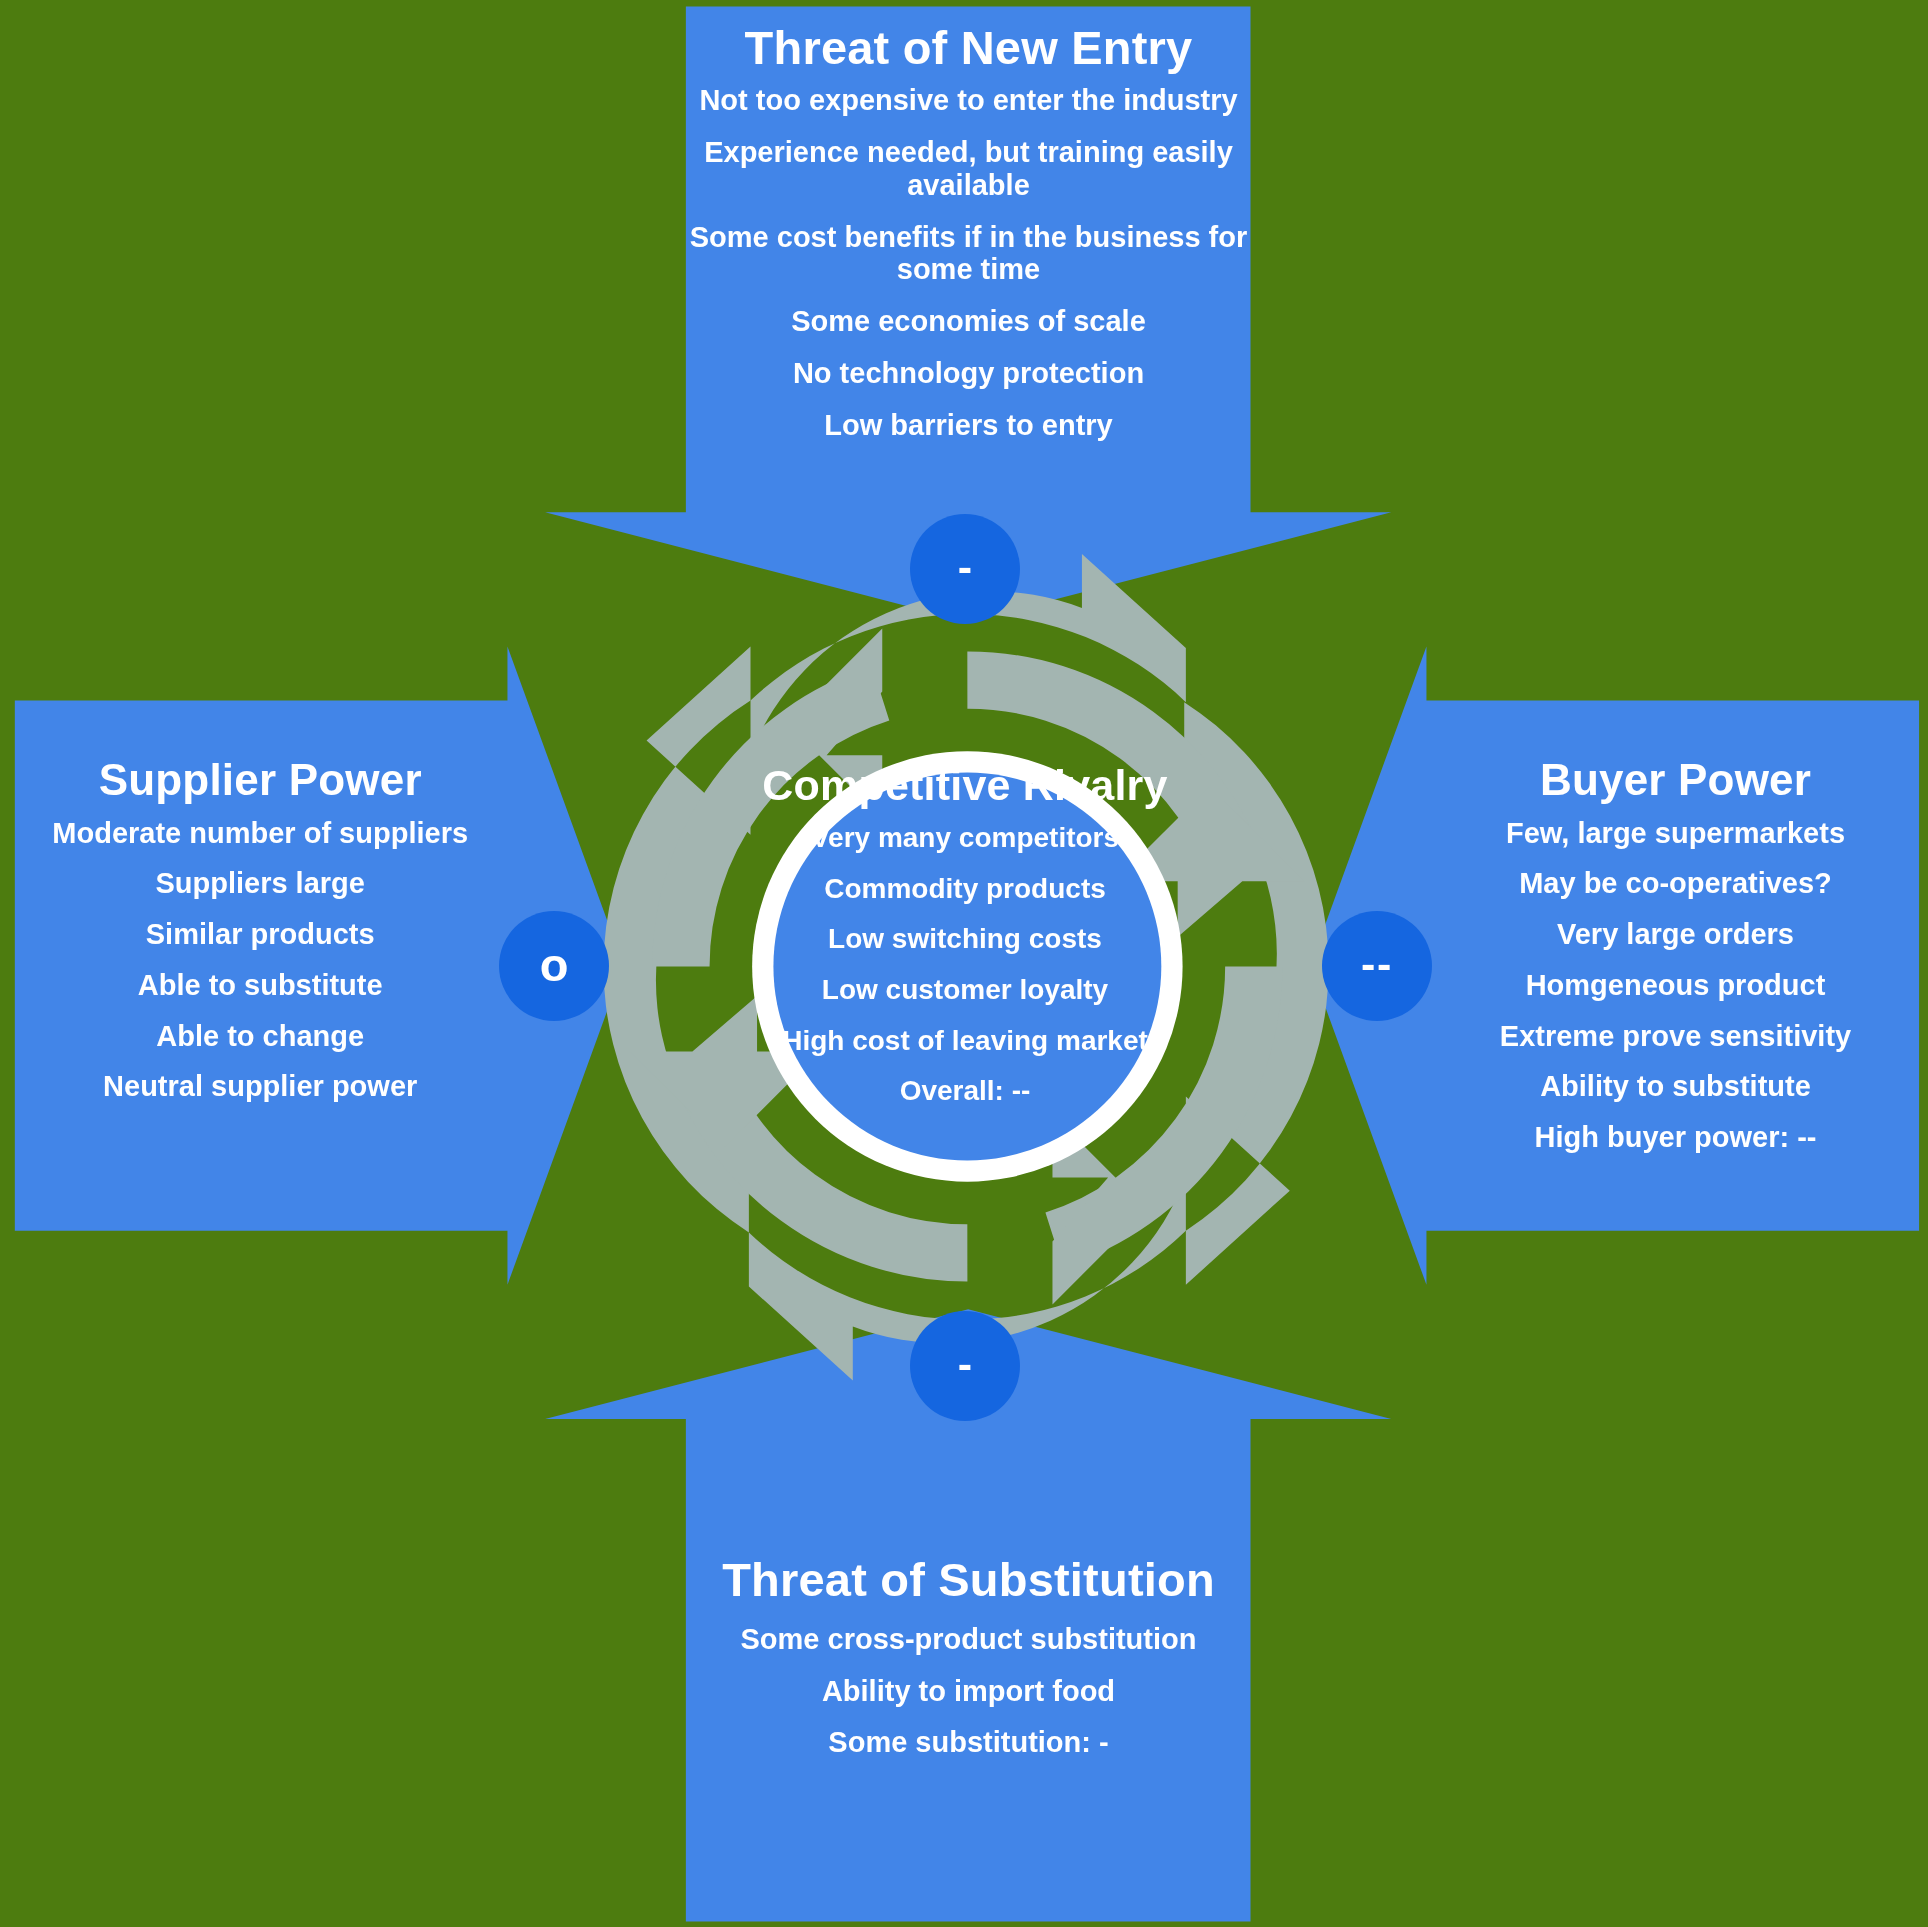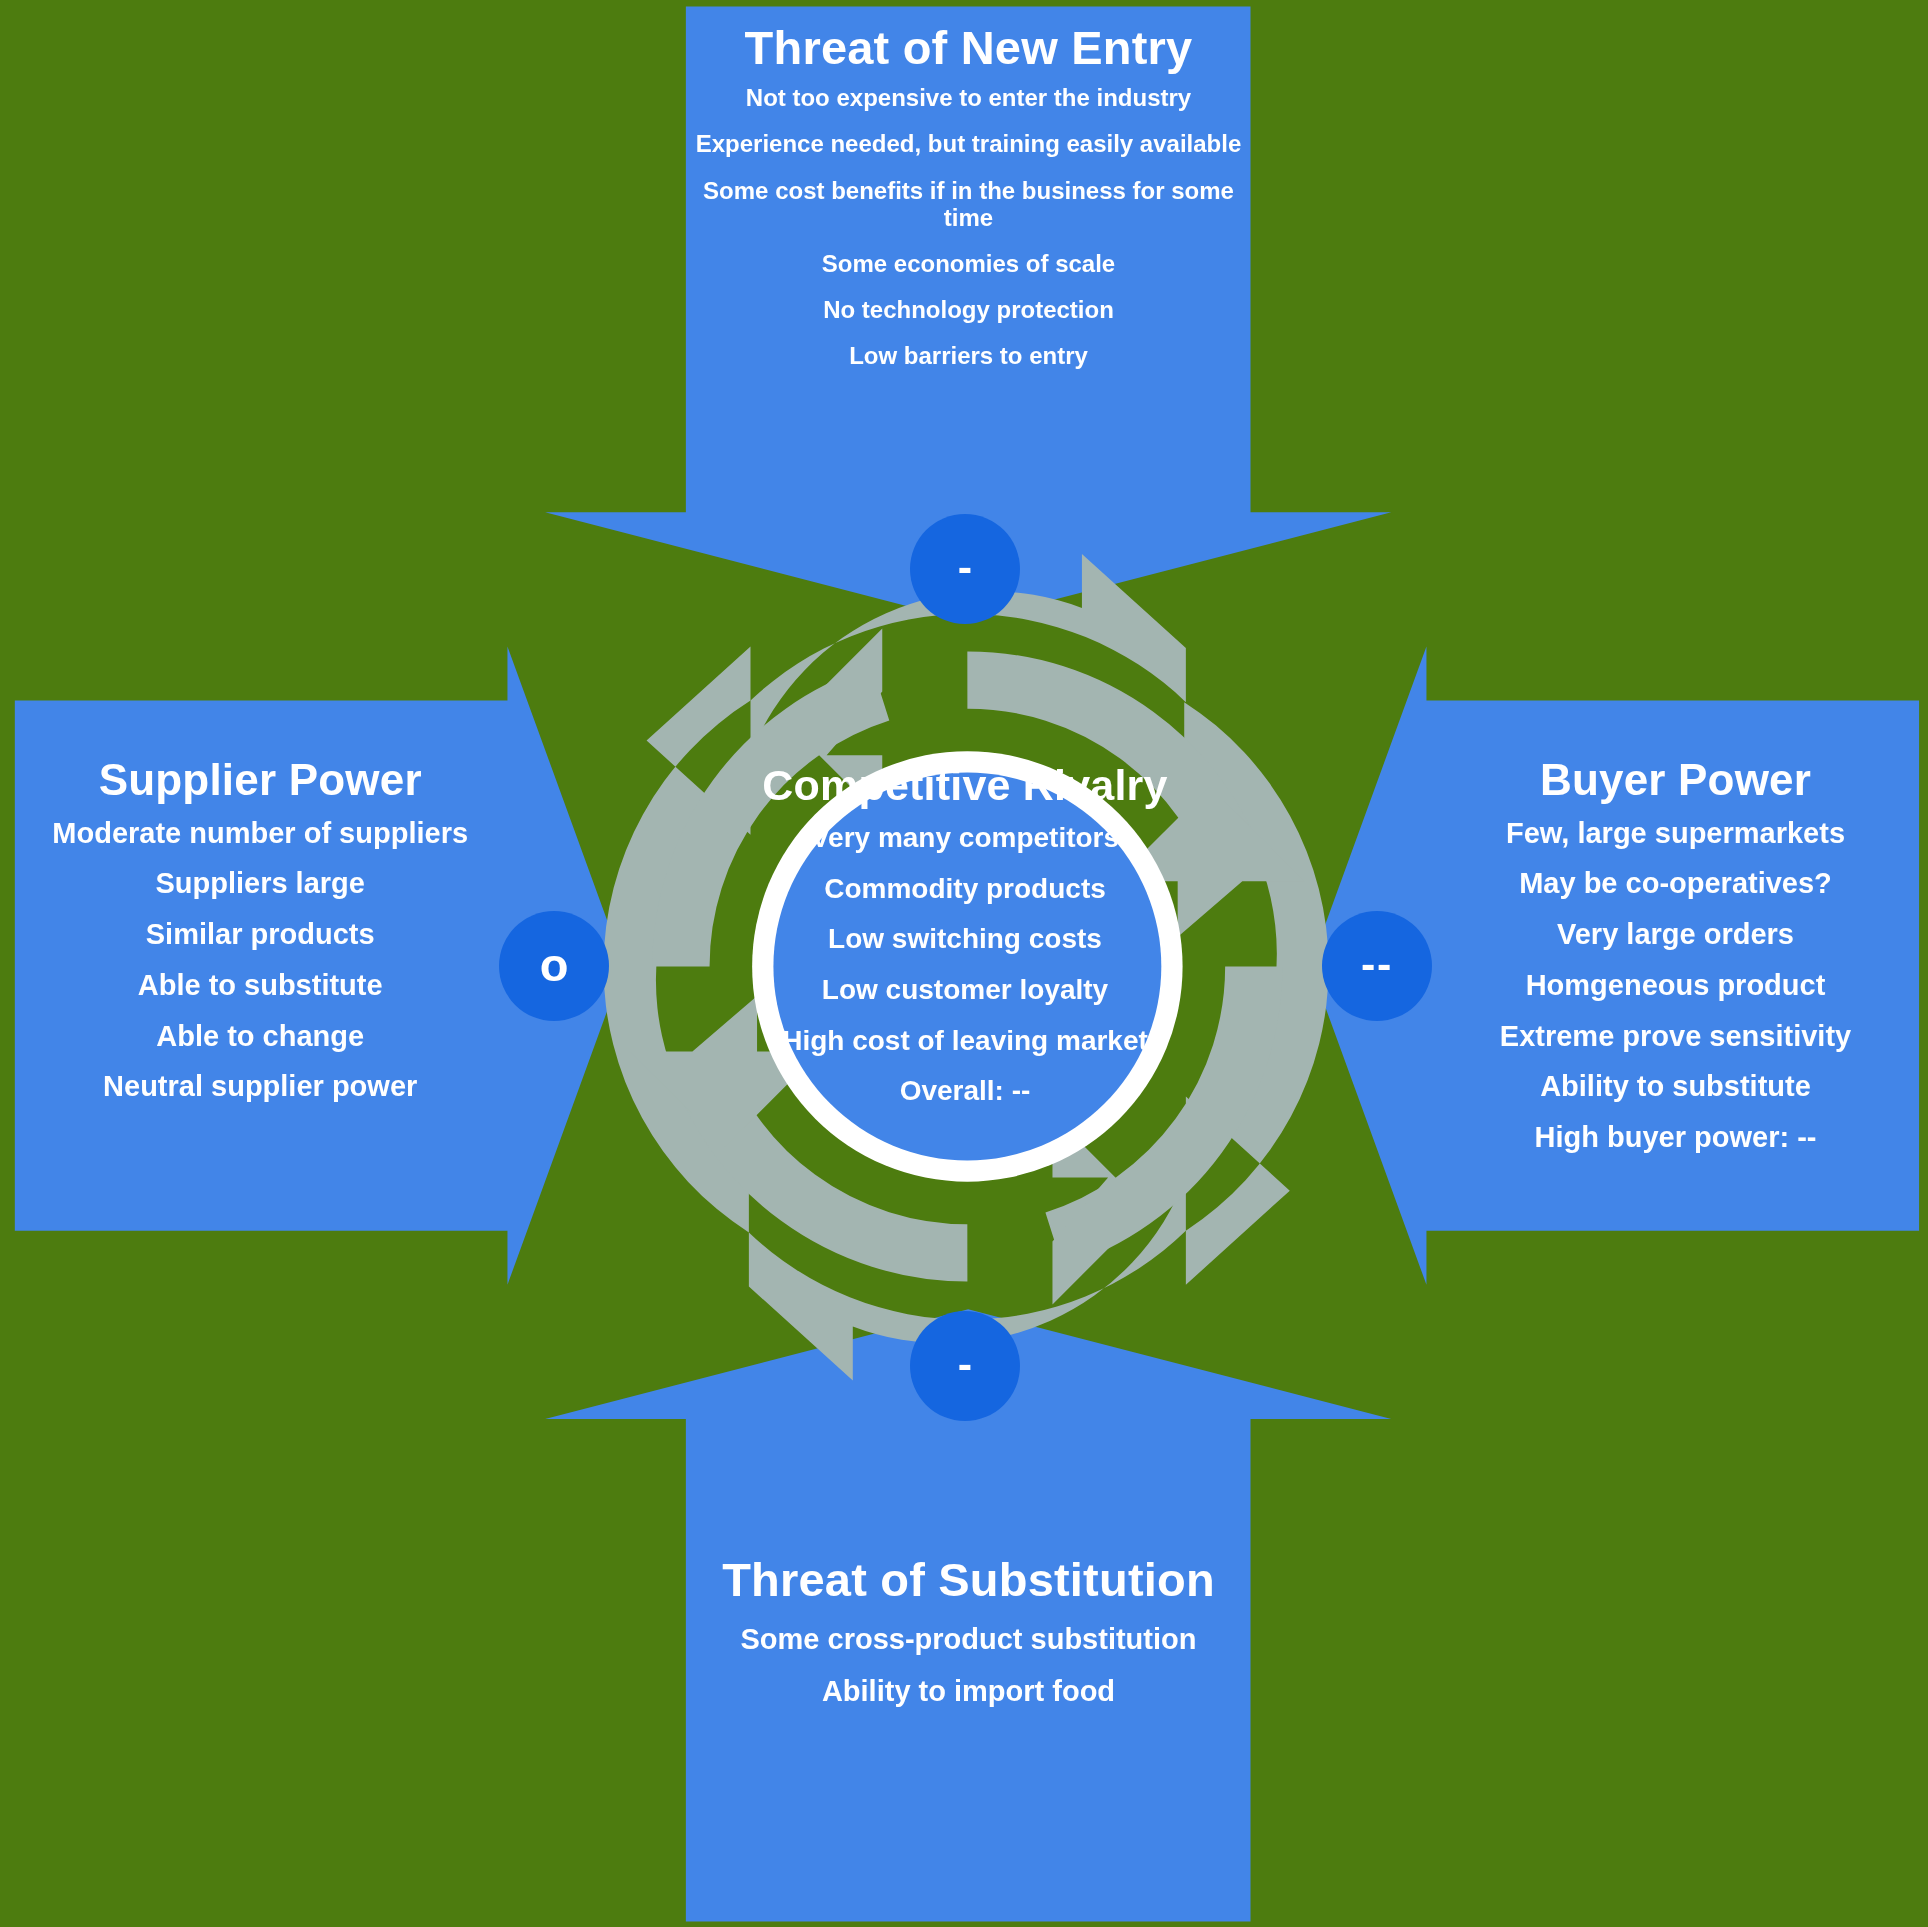--- a/index.html
+++ b/index.html
@@ -51,21 +51,21 @@
     line-height: 1.13;
     margin: 0 0 14px 0;
   }
   .force .bullets li:last-child { margin-bottom: 0; }
 
   
   #force-top {
     left: 686px; top: 23px; width: 565px;
   }
   #force-top .title { font-size: 47px; }
-  #force-top .bullets li { font-size: 24px; margin-bottom: 19px; }
+  #force-top .bullets li { font-size: 29px; margin-bottom: 19px; }
 
   
   #force-bottom {
     left: 686px; top: 1555px; width: 565px;
   }
   #force-bottom .title { font-size: 47px; margin-bottom: 18px; }
   #force-bottom .bullets li { font-size: 29px; margin-bottom: 19px; }
 
   
   #force-left {
@@ -221,20 +221,21 @@
       <li>Ability to substitute</li>
       <li>High buyer power: --</li>
     </ul>
   </div>
 
   <div class="force" id="force-bottom">
     <div class="title">Threat of Substitution</div>
     <ul class="bullets">
       <li>Some cross-product substitution</li>
       <li>Ability to import food</li>
+      <li>Some substitution: -</li>
     </ul>
   </div>
 
   <div class="force" id="force-center">
     <div class="title">Competitive Rivalry</div>
     <ul class="bullets">
       <li>Very many competitors</li>
       <li>Commodity products</li>
       <li>Low switching costs</li>
       <li>Low customer loyalty</li>

